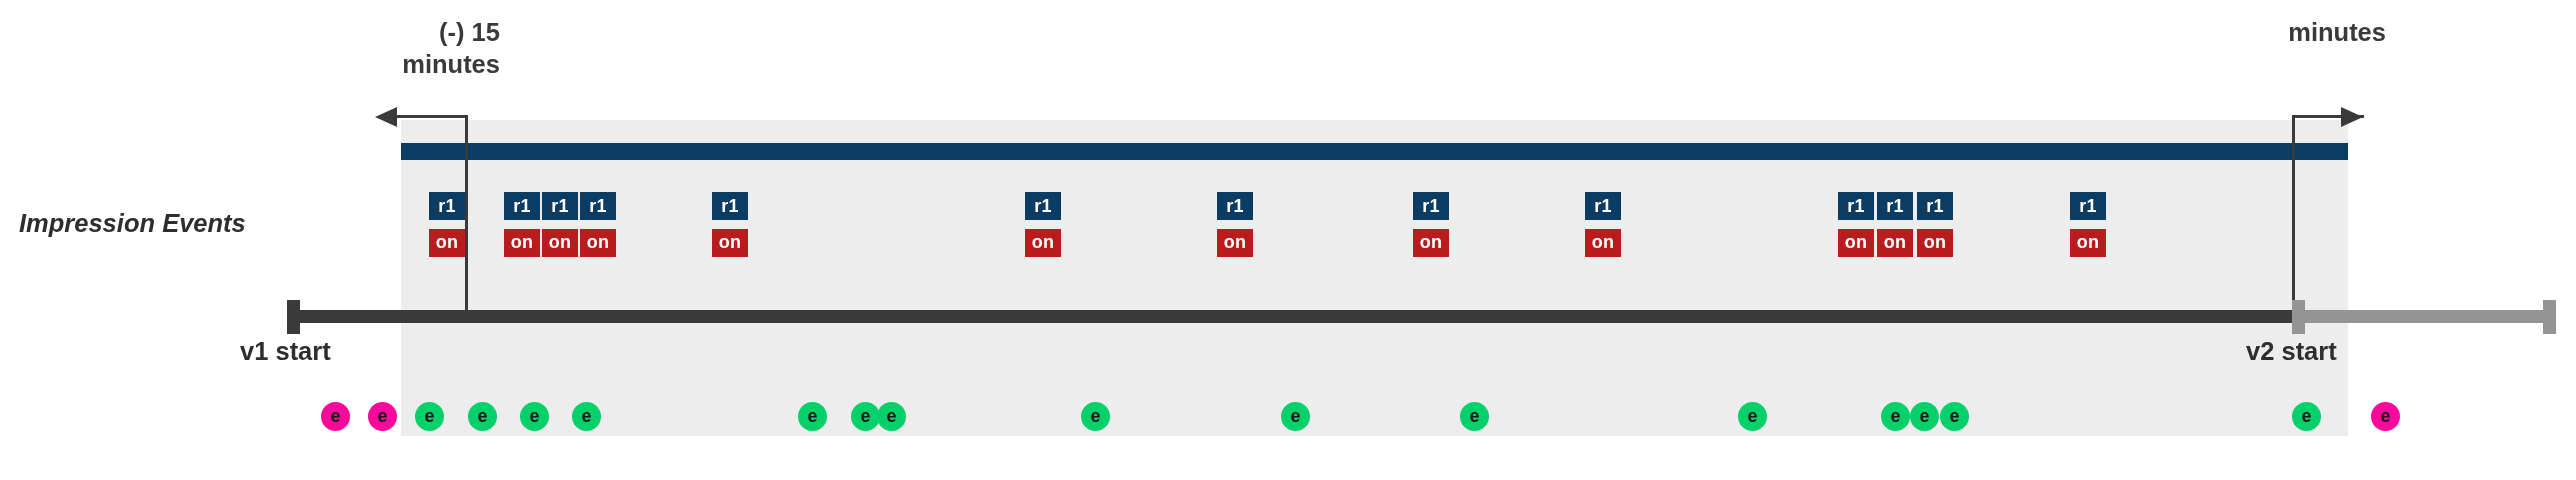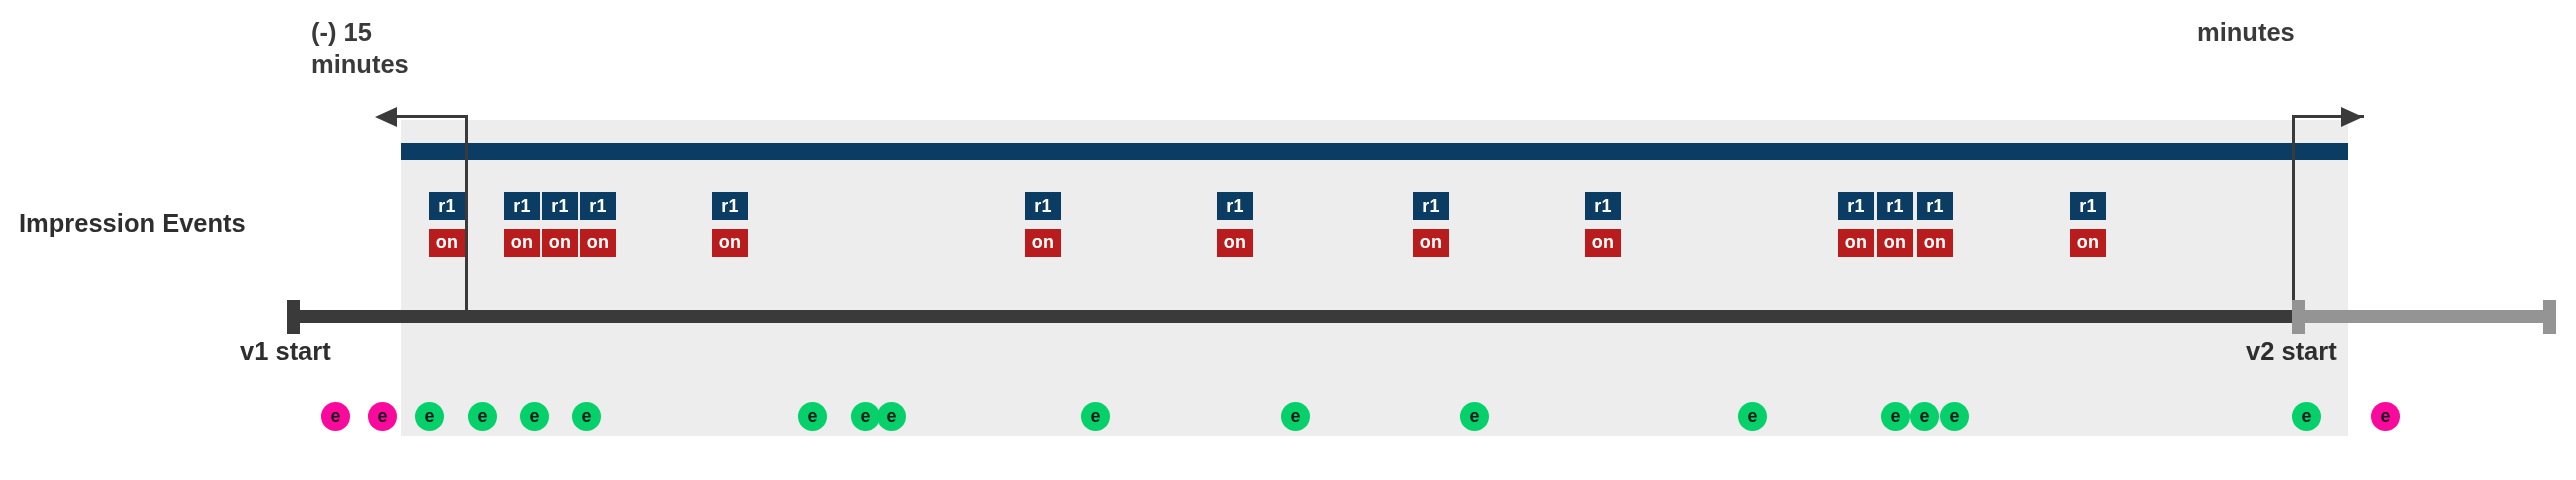--- a/index.html
+++ b/index.html
@@ -63,38 +63,38 @@
     width: 0; height: 0;
     border-top: 10.4px solid transparent;
     border-bottom: 10.4px solid transparent;
   }
   .arrow-head.left  { left: 375px;  border-right: 22.6px solid #3a3a3a; }
   .arrow-head.right { left: 2341px; border-left: 22.6px solid #3a3a3a; }
 
   .window-label {
     position: absolute;
     width: 189px;
-    text-align: left;
+    text-align: right;
     font-size: 25.5px;
     font-weight: 700;
     color: #3a3a3a;
     line-height: 1.25;
   }
   .window-label.left  { left: 311px;  top: 17px; }
   .window-label.right { left: 2197px; top: 17px; }
 
   
   .row-label {
     position: absolute;
     font-size: 25.5px;
     font-weight: 700;
     color: #2e2e2e;
     white-space: nowrap;
   }
-  .row-label.impression { left: 19px; top: 209px; }
+  .row-label.impression { left: 19px; top: 209px; font-style: italic; }
   .row-label.external   { left: 54px; top: 409px; }
 
   
   .badge-stack {
     position: absolute;
     top: 192px;
     width: 36px;
   }
   .badge {
     width: 36px;

